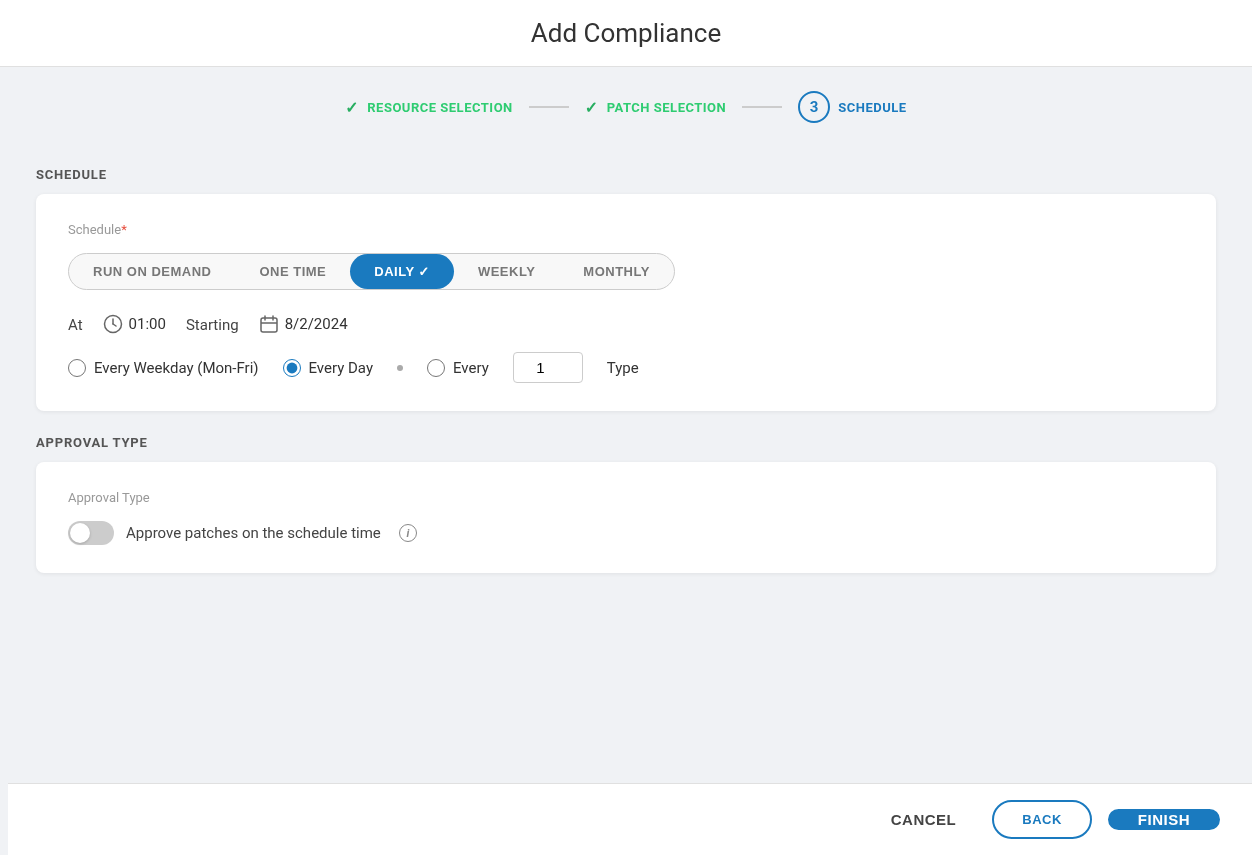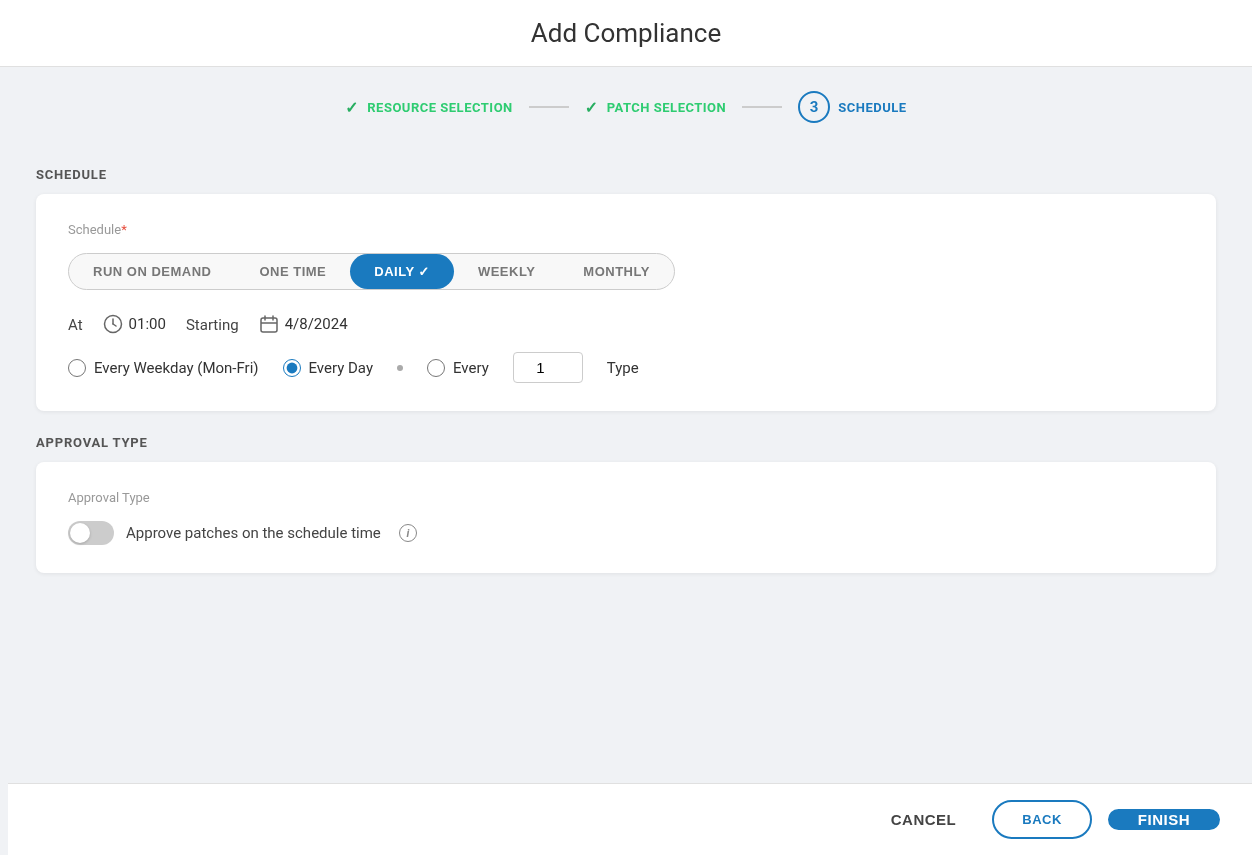--- a/index.html
+++ b/index.html
@@ -321,21 +321,21 @@
       <span>Starting</span>
       <div class="time-display">
         <span style="display:inline-block; width:20px; height:20px;">
           <svg viewBox="0 0 20 20" width="20" height="20" fill="none" xmlns="http://www.w3.org/2000/svg">
             <rect x="2" y="4" width="16" height="14" rx="2" stroke="#666" stroke-width="1.5"></rect>
             <line x1="6" y1="2" x2="6" y2="6" stroke="#666" stroke-width="1.5" stroke-linecap="round"></line>
             <line x1="14" y1="2" x2="14" y2="6" stroke="#666" stroke-width="1.5" stroke-linecap="round"></line>
             <line x1="2" y1="9" x2="18" y2="9" stroke="#666" stroke-width="1.5"></line>
           </svg>
         </span>
-        <span>4/8/2024</span>
+        <span>8/2/2024</span>
       </div>
     </div>
 
     <div class="radio-group">
       <label class="radio-item">
         <input type="radio" class="radio-input" name="recurrence" style="">
         <span>Every Weekday (Mon-Fri)</span>
       </label>
       <label class="radio-item">
         <input type="radio" class="radio-input" name="recurrence" checked="" style="">

